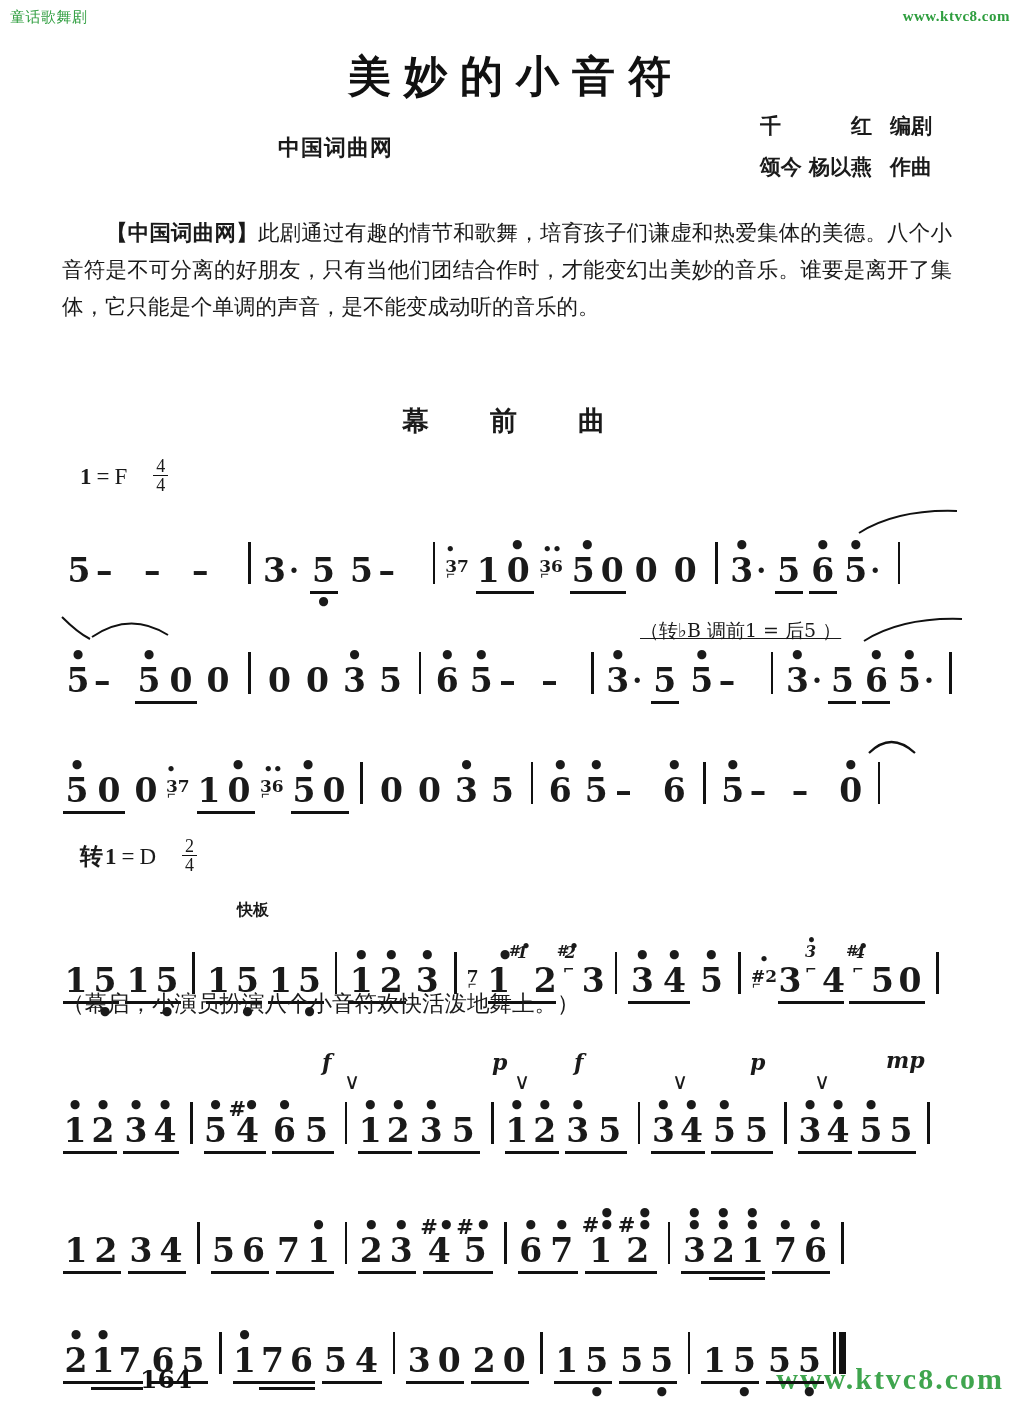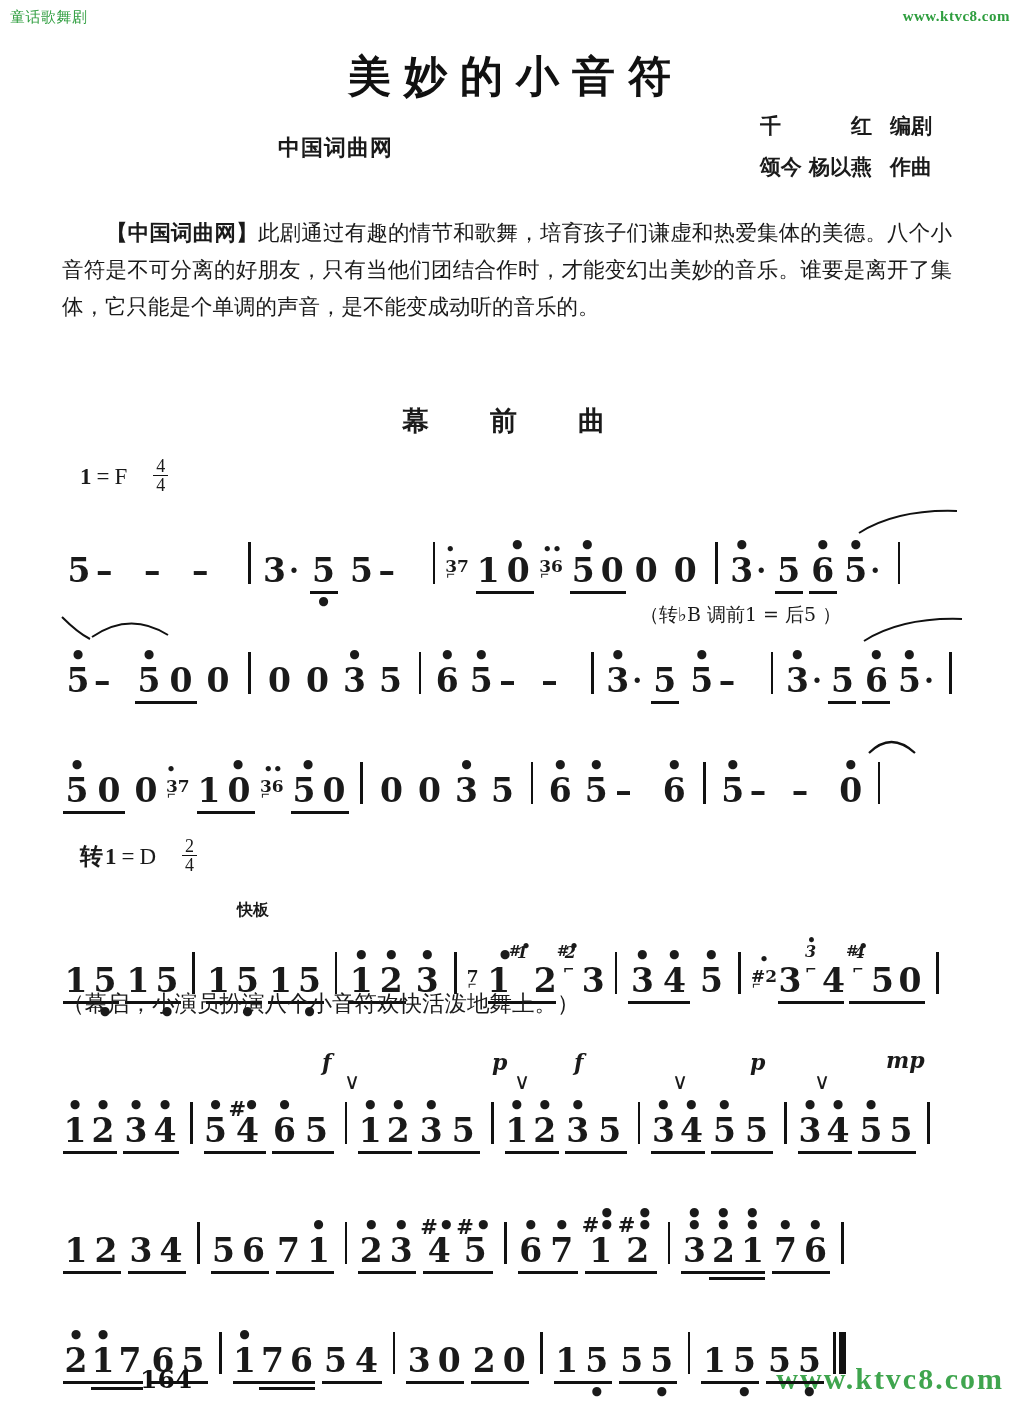--- a/index.html
+++ b/index.html
@@ -228,21 +228,21 @@
     </span>
     <span class="n" style="width:28px; margin-left:4px;">5<i class="up dot"></i></span>
     <span class="adot" style="width:18px;">·</span>
     <span class="bar" style="margin-right:0;"></span>
   </div>
   <svg class="slur" style="left:795px; top:-8px;" width="110" height="30">
     <path d="M2,26 Q40,2 100,4" stroke="#111" stroke-width="2" fill="none"></path>
   </svg>
 </div>
 
-<div class="modnote" style="left:640px; top:602px;">（转♭B 调前1 = 后5 ）</div>
+<div class="modnote" style="left:640px; top:618px;text-decoration:underline;">（转♭B 调前1 = 后5 ）</div>
 
 <div class="stave" style="top:625px;">
   <svg class="slur" style="left:-2px; top:-12px;" width="130" height="32">
     <path d="M2,4 Q18,20 30,26" stroke="#111" stroke-width="2" fill="none"></path>
     <path d="M32,24 Q70,-2 108,22" stroke="#111" stroke-width="2" fill="none"></path>
   </svg>
   <div class="row">
     <span class="n" style="width:32px;">5<i class="up dot"></i></span>
     <span class="dash" style="width:40px;">–</span>
     <span class="beam">

